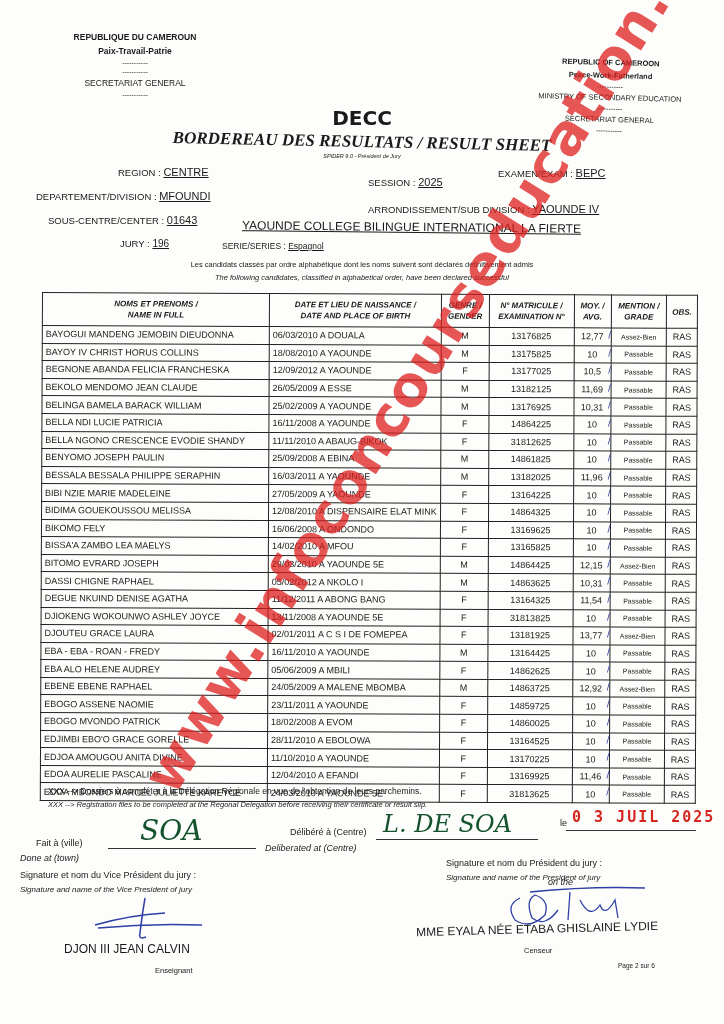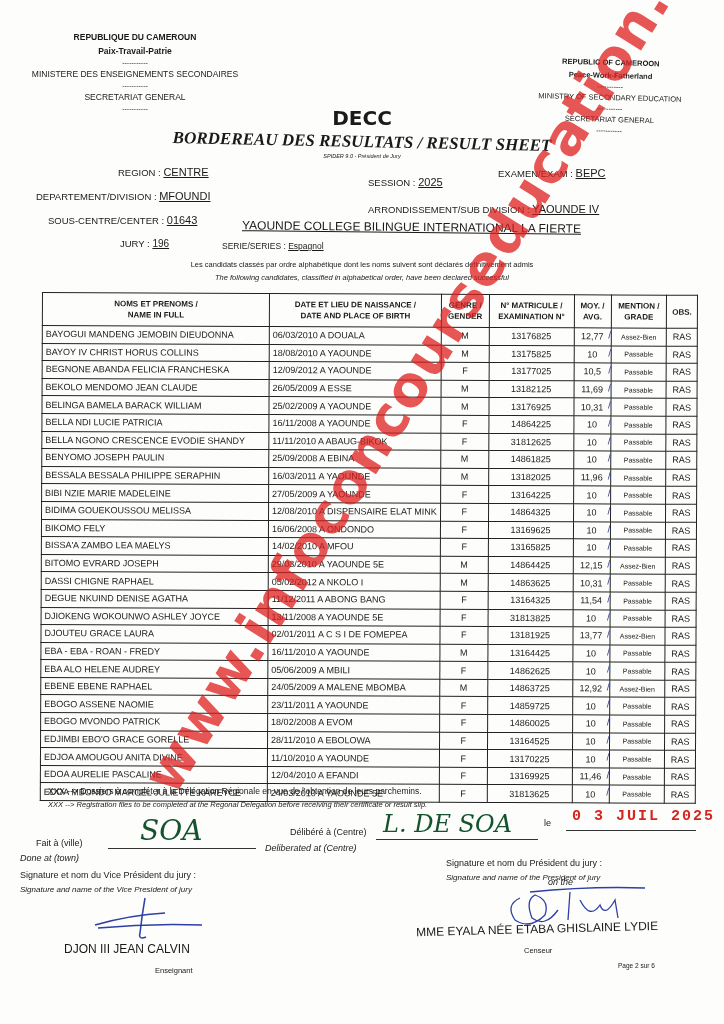--- a/index.html
+++ b/index.html
@@ -12,21 +12,21 @@
   .hdr .dash { font-size:7px; letter-spacing:0; line-height:9px; }
   .decc { left:0; width:724px; top:106px; text-align:center; font-size:20px; font-weight:bold; font-family:"DejaVu Sans", sans-serif; }
   .title { left:0; width:724px; top:132px; text-align:center; font-size:17px; font-weight:bold; font-style:italic; font-family:"Liberation Serif", serif; transform:rotate(1.2deg); }
   .sub { left:0; width:724px; top:153px; text-align:center; font-size:5.5px; font-style:italic; }
   .meta { font-size:9.5px; white-space:nowrap; }
   .meta .v { text-decoration:underline; font-size:11px; }
   .center-name { font-size:12px; text-decoration:underline; }
   .intro { left:0; width:724px; text-align:center; font-size:7.5px; }
   table.res { position:absolute; left:42px; top:292px; width:656px; border-collapse:collapse; font-size:9px; transform:rotate(0.25deg); transform-origin:left top; }
   table.res th, table.res td { border:1px solid #222; padding:0 3px; height:16.6px; white-space:nowrap; }
-  table.res th { font-weight:bold; font-size:8px; text-align:center; height:32px; line-height:11px; }
+  table.res th { font-style:italic; font-weight:bold; font-size:8px; text-align:center; height:32px; line-height:11px; }
   td.name { width:220px; }
   td.birth { width:165px;margin-left:36px; }
   td.c { text-align:center; }
   td.grade { font-size:7px; text-align:center; position:relative; }
   td.grade .tick { position:absolute; left:-3px; top:1px; color:#2a3fa8; font-size:10px; }
   td.avg { width:30px; text-align:center; }
   .watermark { left:80px; top:480px; font-size:56px; font-weight:bold; color:rgba(220,30,30,0.75); transform:rotate(-58deg); transform-origin:left top; white-space:nowrap; font-family:"DejaVu Sans", sans-serif; letter-spacing:1px; pointer-events:none; }
   .note { font-size:8.5px; white-space:nowrap; }
   .note.it { font-style:italic; font-size:7.5px; }
   .sig-line { border-bottom:1px solid #333; }
@@ -37,21 +37,20 @@
   .signame { font-size:12px; white-space:nowrap; }
   .small { font-size:7.5px; white-space:nowrap; }
 </style>
 </head>
 <body>
 
 <div class="abs hdr" style="left:40px; top:30px; width:190px;">
   <div style="font-weight:bold;">REPUBLIQUE DU CAMEROUN</div>
   <div style="font-weight:bold;">Paix-Travail-Patrie</div>
   <div class="dash">-----------</div>
-  <div style="margin-left:-30px; width:250px;">MINISTERE DES ENSEIGNEMENTS SECONDAIRES</div>
   <div class="dash">-----------</div>
   <div>SECRETARIAT GENERAL</div>
   <div class="dash">-----------</div>
 </div>
 
 <div class="abs hdr" style="left:510px; top:56px; width:200px; font-size:7.5px; line-height:13px; transform:rotate(1.5deg);">
   <div style="font-weight:bold;">REPUBLIC OF CAMEROON</div>
   <div style="font-weight:bold;">Peace-Work-Fatherland</div>
   <div class="dash">-----------</div>
   <div>MINISTRY OF SECONDARY EDUCATION</div>
@@ -394,24 +393,24 @@
 <div class="abs lbl" style="left:36px; top:838px;">Fait à (ville)</div>
 <div class="abs lbl it" style="left:20px; top:853px;">Done at (town)</div>
 <div class="abs sig-line" style="left:108px; top:848px; width:148px;"></div>
 <div class="abs script" style="left:140px; top:814px;">SOA</div>
 
 <div class="abs lbl" style="left:290px; top:827px;">Délibéré à (Centre)</div>
 <div class="abs lbl it" style="left:265px; top:843px;">Deliberated at (Centre)</div>
 <div class="abs sig-line" style="left:376px; top:839px; width:162px;"></div>
 <div class="abs script" style="left:383px; top:810px; font-size:24px;">L. DE SOA</div>
 
-<div class="abs lbl" style="left:544px; top:818px;">le</div>
+<div class="abs lbl" style="left:560px; top:818px;">le</div>
 <div class="abs lbl it" style="left:548px; top:838px;margin-top:39px;">on the</div>
 <div class="abs sig-line" style="left:566px; top:830px; width:130px;"></div>
-<div class="abs stamp-date" style="left:572px; top:808px;font-family:Liberation Mono, monospace;">0 3 JUIL 2025</div>
+<div class="abs stamp-date" style="left:572px; top:808px;">0 3 JUIL 2025</div>
 
 <div class="abs lbl" style="left:20px; top:870px;">Signature et nom du Vice Président du jury :</div>
 <div class="abs lbl it" style="left:20px; top:885px; font-size:8px;">Signature and name of the Vice President of jury</div>
 <svg class="abs" style="left:90px; top:895px;" width="120" height="45" viewBox="0 0 120 45">
   <path d="M5 30 Q40 20 75 18" stroke="#2e3fa5" stroke-width="1.5" fill="none"></path>
   <path d="M8 33 Q60 28 112 30" stroke="#2e3fa5" stroke-width="1.5" fill="none"></path>
   <path d="M55 3 Q52 20 50 38 Q48 45 56 42" stroke="#2e3fa5" stroke-width="1.5" fill="none"></path>
 </svg>
 <div class="abs signame" style="left:64px; top:942px;">DJON III JEAN CALVIN</div>
 <div class="abs small" style="left:114px; top:966px;padding-left:41px;">Enseignant</div>

